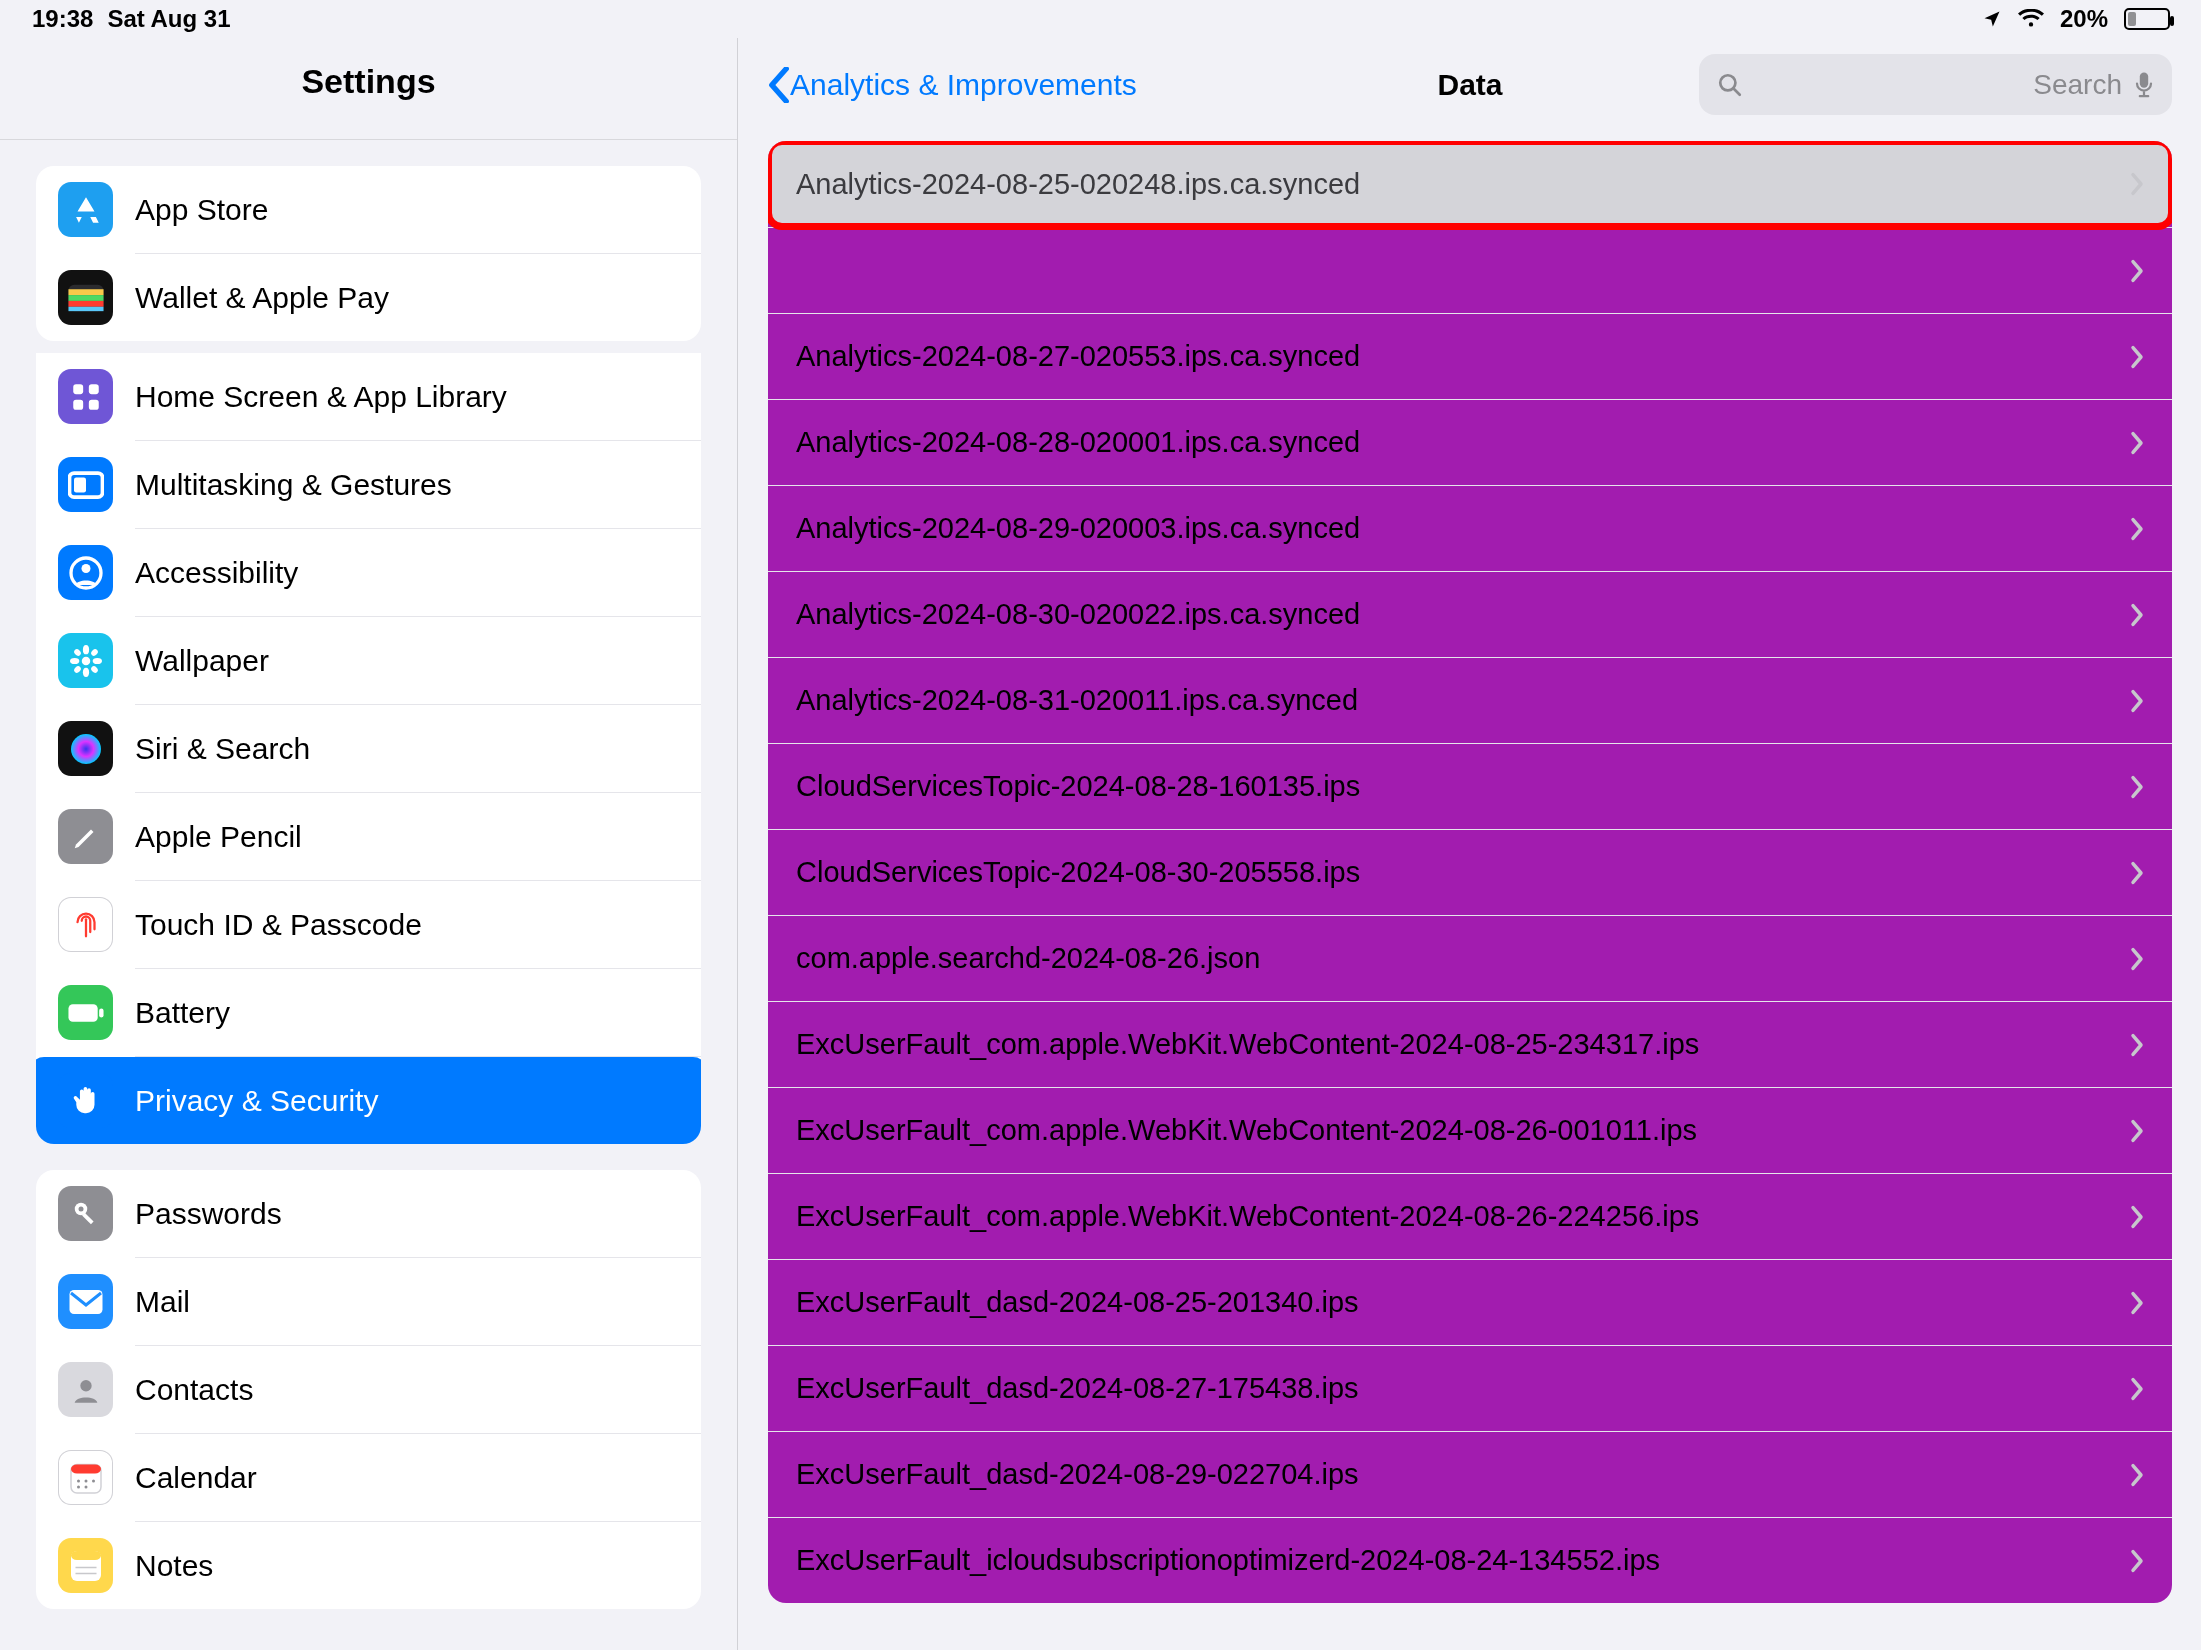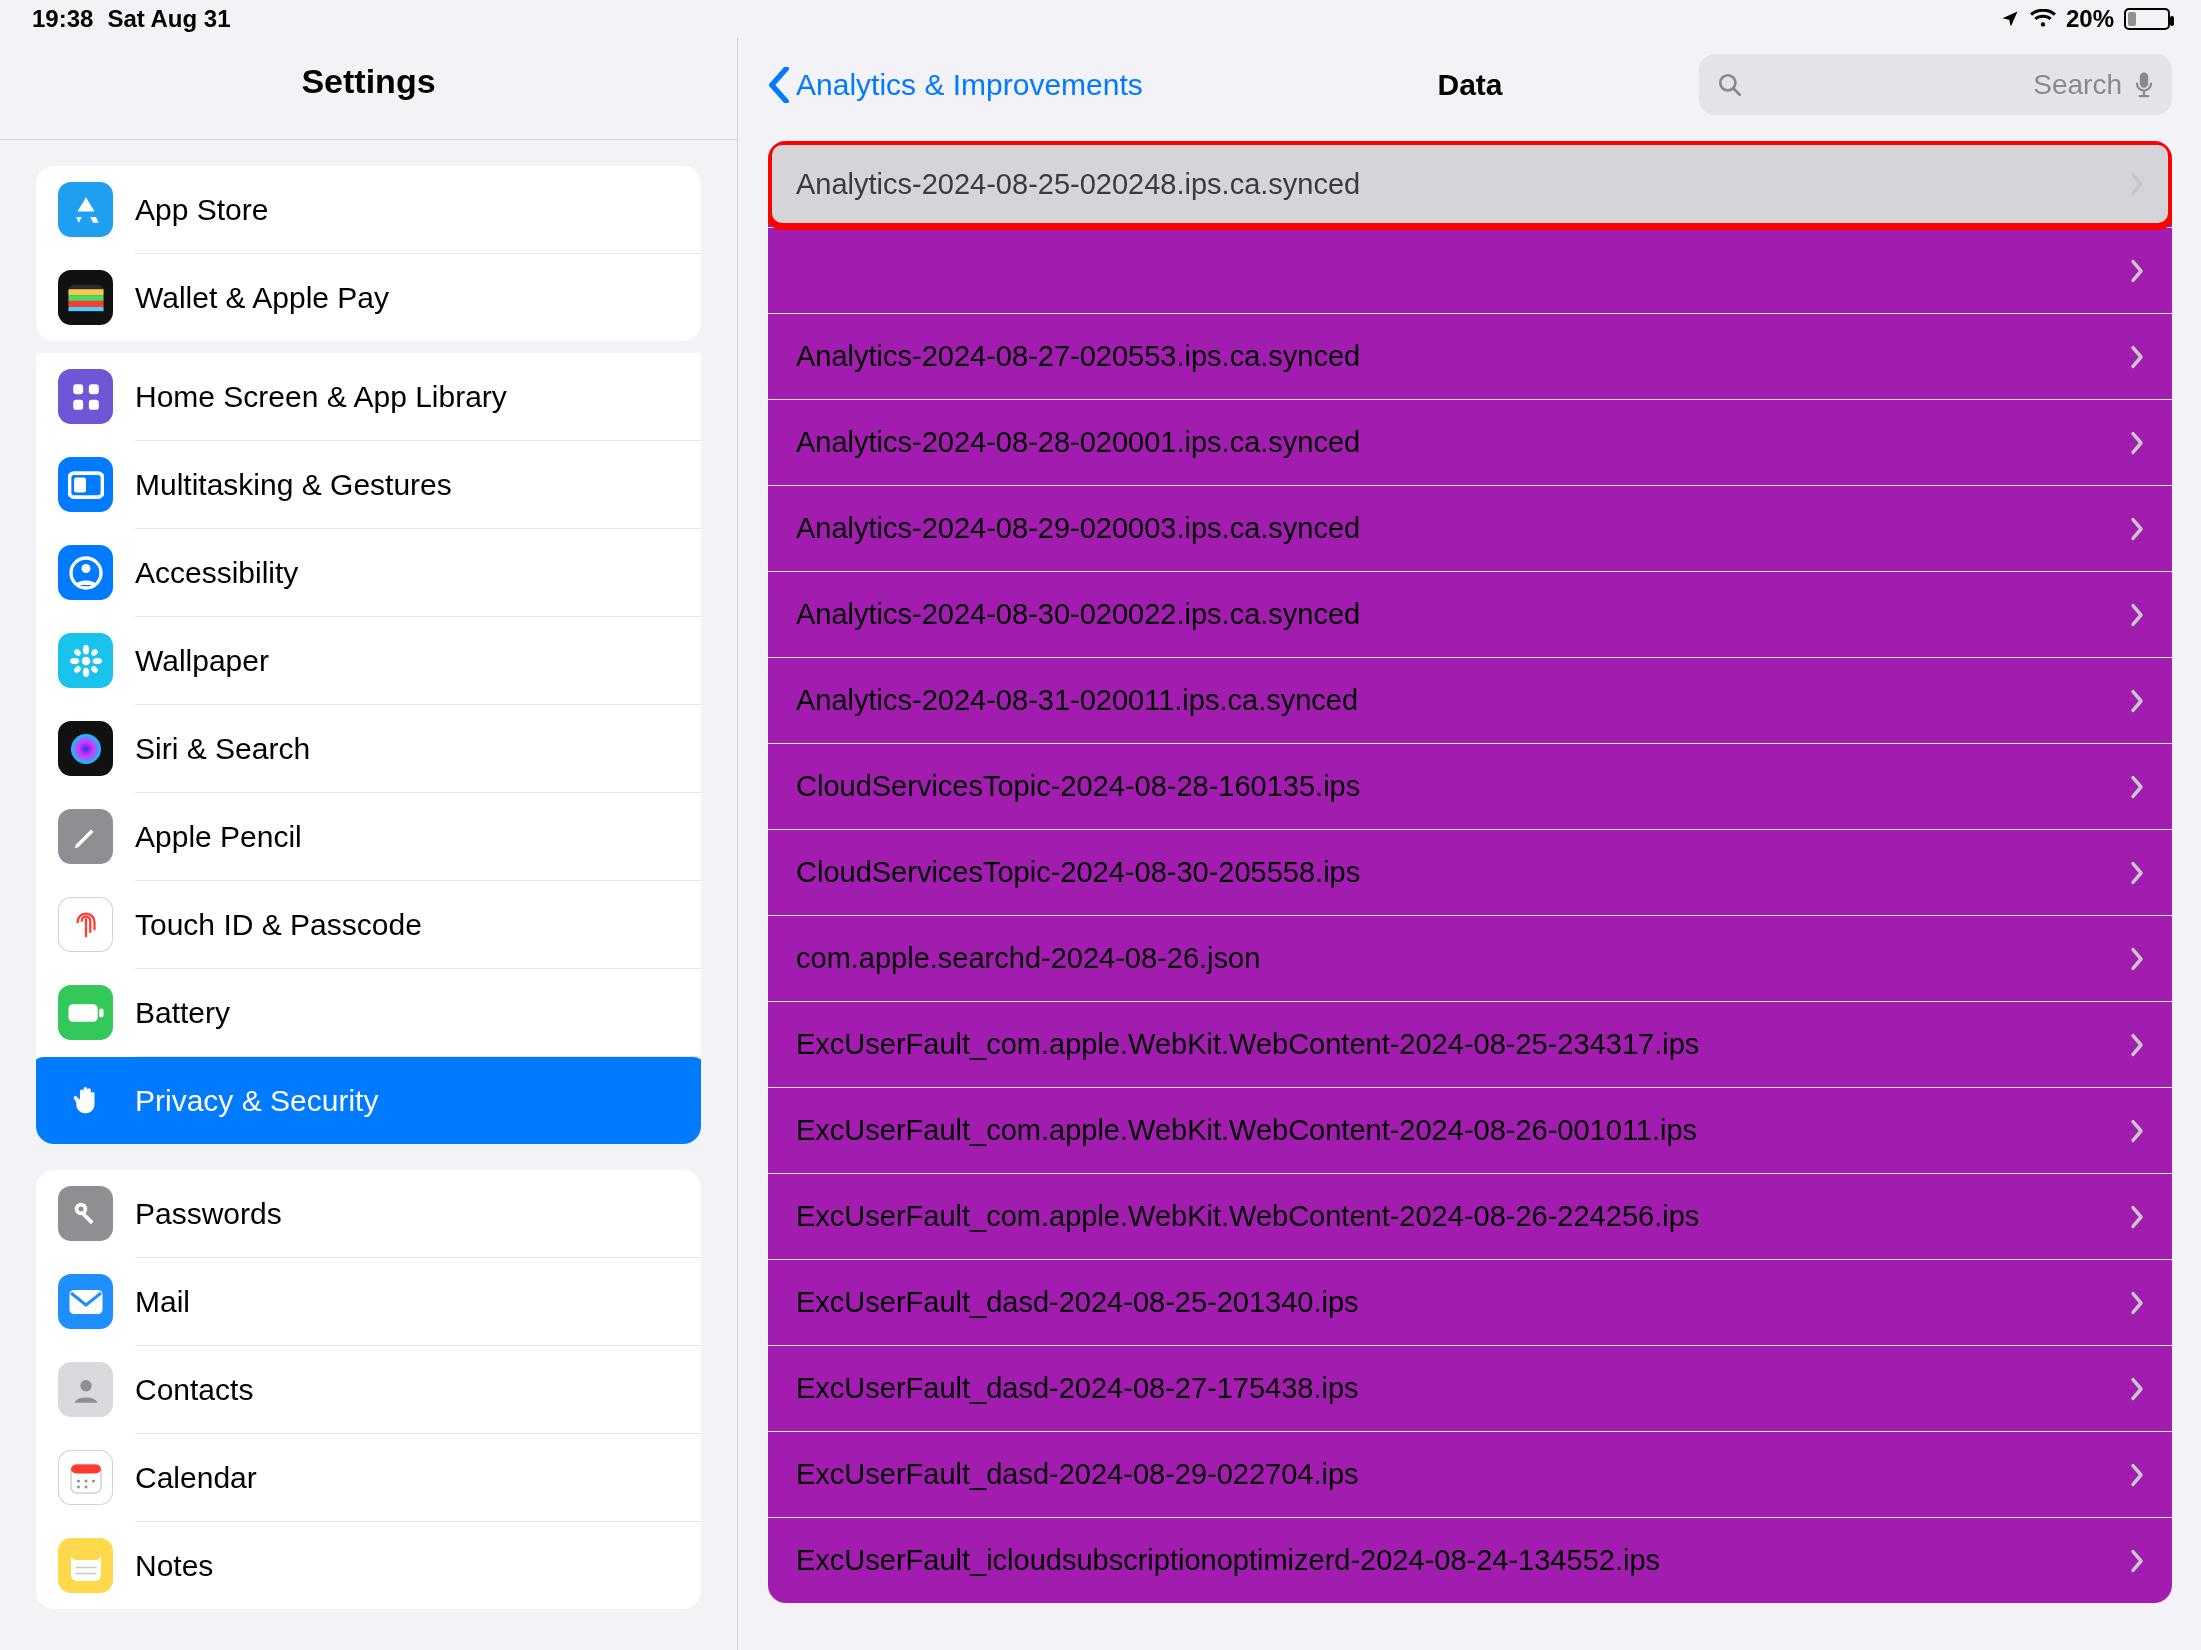--- a/index.html
+++ b/index.html
@@ -15,21 +15,21 @@
   .status-bar {
     height: 38px;
     display: flex;
     justify-content: space-between;
     padding: 0 32px;
     align-items: center;
     font-size: 24px;
     font-weight: 600;
   }
   .status-left { display:flex; gap: 14px; align-items:center;}
-  .status-right { display:flex; gap: 10px; align-items:center;}
+  .status-right { display:flex; gap: 16px; align-items:center;}
   .main { display:flex; height: calc(100% - 38px); }
   .sidebar {
     width: 738px;
     background: #f2f2f7;
     border-right: 1px solid #d1d1d6;
     display:flex; flex-direction:column;
   }
   .sidebar-header {
     text-align:center;
     font-size: 34px;
@@ -73,21 +73,21 @@
     display:flex; flex-direction:column;
   }
   .content-header {
     height: 93px;
     display:flex; align-items:center;
     padding: 0 30px;
     gap: 16px;
     position:relative;
   }
   .back-btn {
-    display:flex; align-items:center; gap:6px;
+    display:flex; align-items:center; 
     color:#007aff; font-size:30px; cursor:pointer;
   }
   .title-center {
     position:absolute; left:50%; transform:translateX(-50%);
     font-size:30px; font-weight:700;
   }
   .search-box {
     margin-left:auto;
     width: 473px; height:61px;
     background:#e3e3e9; border-radius:16px;

